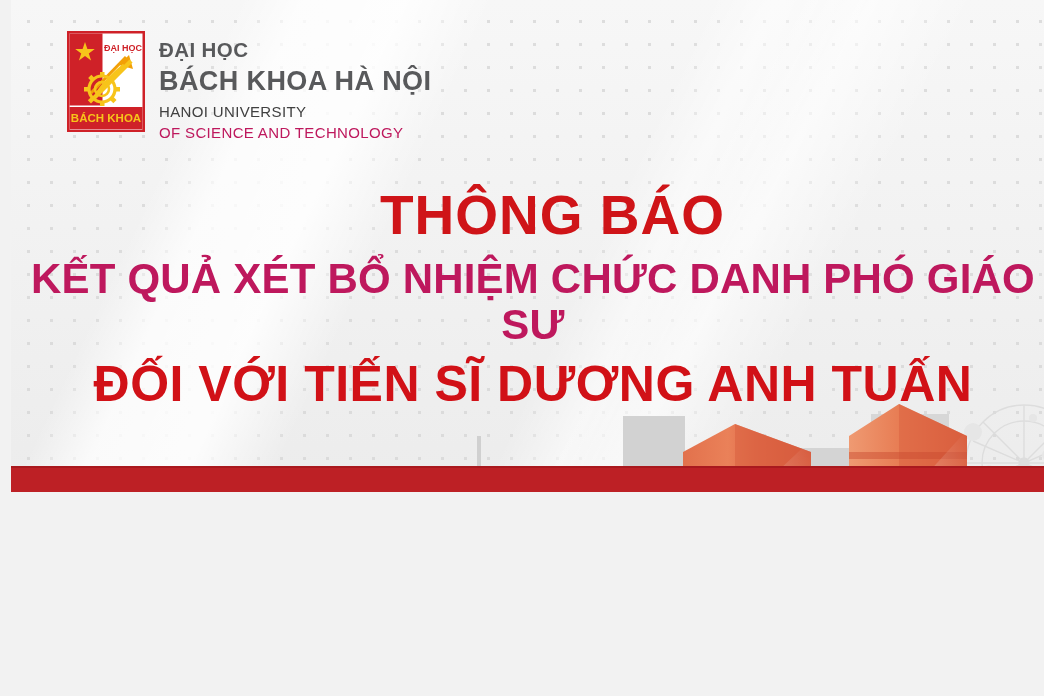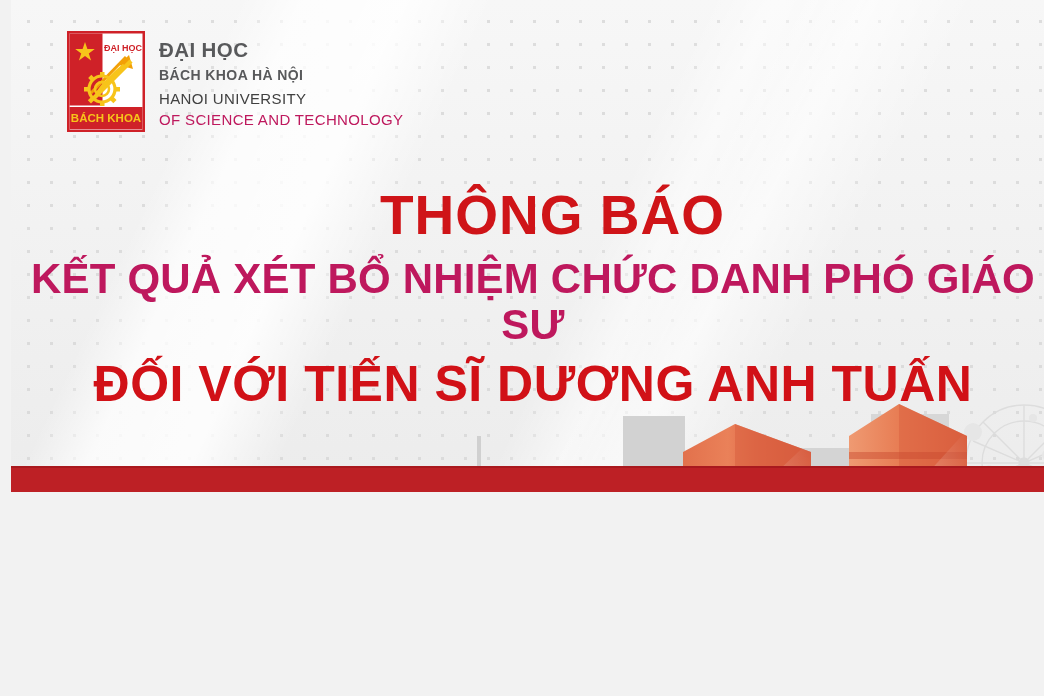--- a/index.html
+++ b/index.html
@@ -65,21 +65,21 @@
   .logo-wrap {
     position:absolute; left:56px; top:31px;
     width:78px; height:101px;
   }
   .org-text {
     position:absolute; left:148px; top:40px;
     color:#58595b;
     line-height:1.0;
   }
   .org-l1 { font-size:20.5px; font-weight:bold; letter-spacing:.4px; }
-  .org-l2 { font-size:14px; font-weight:bold; letter-spacing:.4px; margin-top:7px; }
+  .org-l2 { font-size:27px; font-weight:bold; letter-spacing:.4px; margin-top:7px; }
   .org-l3 { font-size:15px; font-weight:normal; letter-spacing:.35px; margin-top:9px; color:#404040;}
   .org-l4 { font-size:15px; font-weight:normal; letter-spacing:.35px; margin-top:6px; color:#be185d;}
 
   
   .city { position:absolute; left:0; top:0; width:1044px; height:696px; z-index:10; }
 
   
   .titles {
     position:absolute; left:0; top:186px; width:1044px;
     z-index:40; text-align:center;

